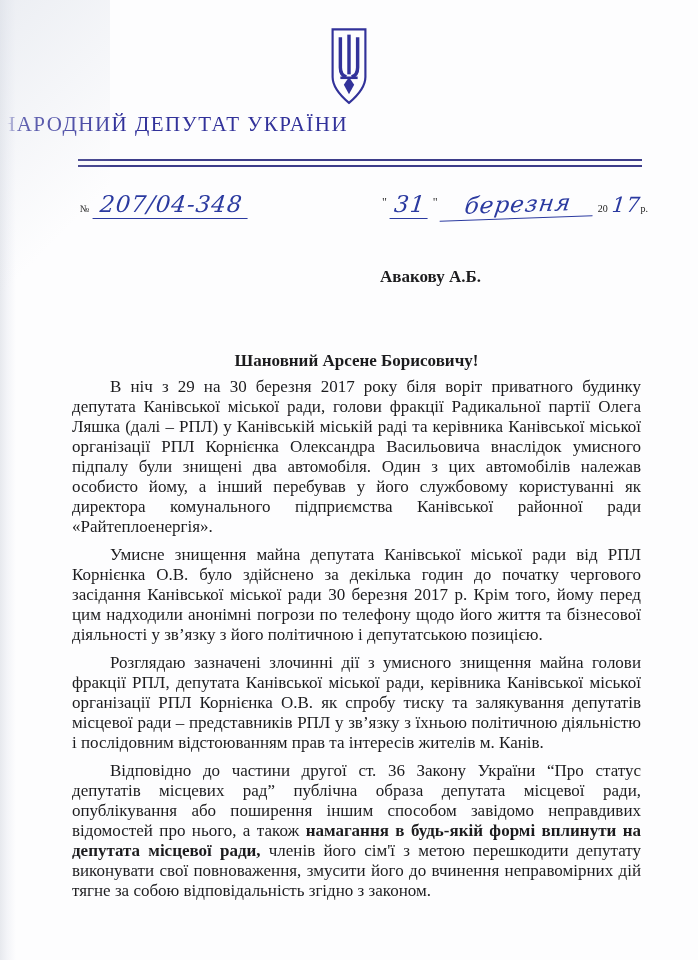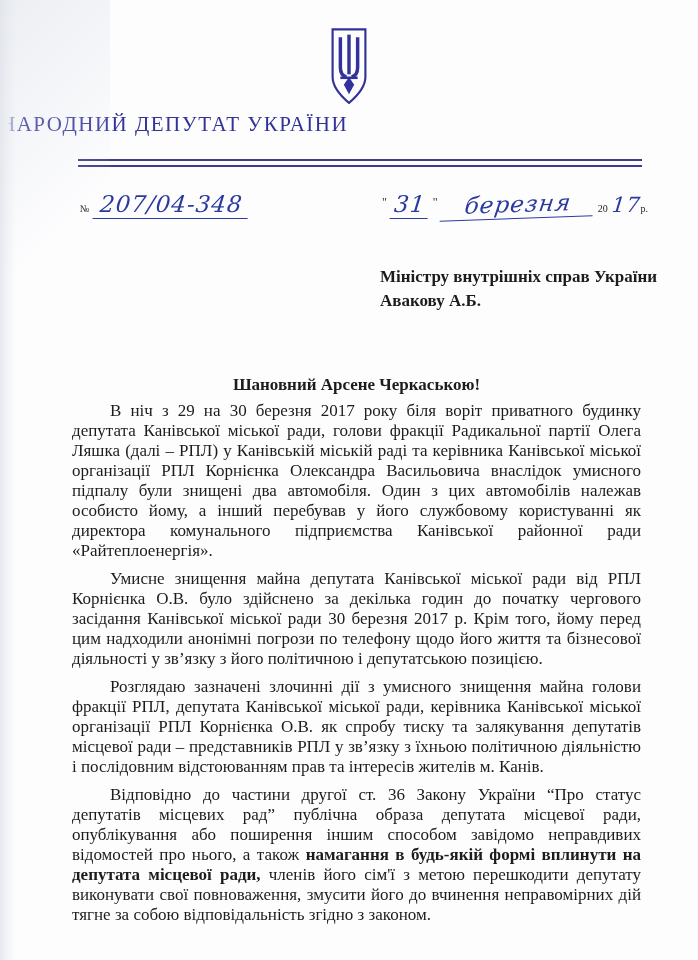--- a/index.html
+++ b/index.html
@@ -120,25 +120,24 @@
       <span class="print-quote">"</span>
       <span class="hand underlined day">31</span>
       <span class="print-quote">"</span>
       <span class="hand underlined month">березня</span>
       <span class="print-label">20</span>
       <span class="hand year">17</span><span class="print-label">р.</span>
     </div>
   </div>
 
   <div class="addressee">
-    <div>Міністру внутрішніх справ України</div>
     <div>Авакову А.Б.</div>
   </div>
 
-  <div class="salutation">Шановний Арсене Черкаською!</div>
+  <div class="salutation">Шановний Арсене Борисовичу!</div>
 
   <div class="letter-body">
     <p>В ніч з 29 на 30 березня 2017 року біля воріт приватного будинку депутата Канівської міської ради, голови фракції Радикальної партії Олега Ляшка (далі – РПЛ) у Канівській міській раді та керівника Канівської міської організації РПЛ Корнієнка Олександра Васильовича внаслідок умисного підпалу були знищені два автомобіля. Один з цих автомобілів належав особисто йому, а інший перебував у його службовому користуванні як директора комунального підприємства Канівської районної ради «Райтеплоенергія».</p>
     <p>Умисне знищення майна депутата Канівської міської ради від РПЛ Корнієнка О.В. було здійснено за декілька годин до початку чергового засідання Канівської міської ради 30 березня 2017 р. Крім того, йому перед цим надходили анонімні погрози по телефону щодо його життя та бізнесової діяльності у зв’язку з його політичною і депутатською позицією.</p>
     <p>Розглядаю зазначені злочинні дії з умисного знищення майна голови фракції РПЛ, депутата Канівської міської ради, керівника Канівської міської організації РПЛ Корнієнка О.В. як спробу тиску та залякування депутатів місцевої ради – представників РПЛ у зв’язку з їхньою політичною діяльністю і послідовним відстоюванням прав та інтересів жителів м. Канів.</p>
     <p><span>Відповідно до частини другої ст. 36 Закону України “Про статус депутатів місцевих рад” публічна образа депутата місцевої ради, опублікування або поширення іншим способом завідомо неправдивих відомостей про нього, а також </span><span class="bold-inline">намагання в будь-якій формі вплинути на депутата місцевої ради,</span><span> членів його сім'ї з метою перешкодити депутату виконувати свої повноваження, змусити його до вчинення неправомірних дій тягне за собою відповідальність згідно з законом.</span></p>
   </div>
 </div>
 
 </body></html>

